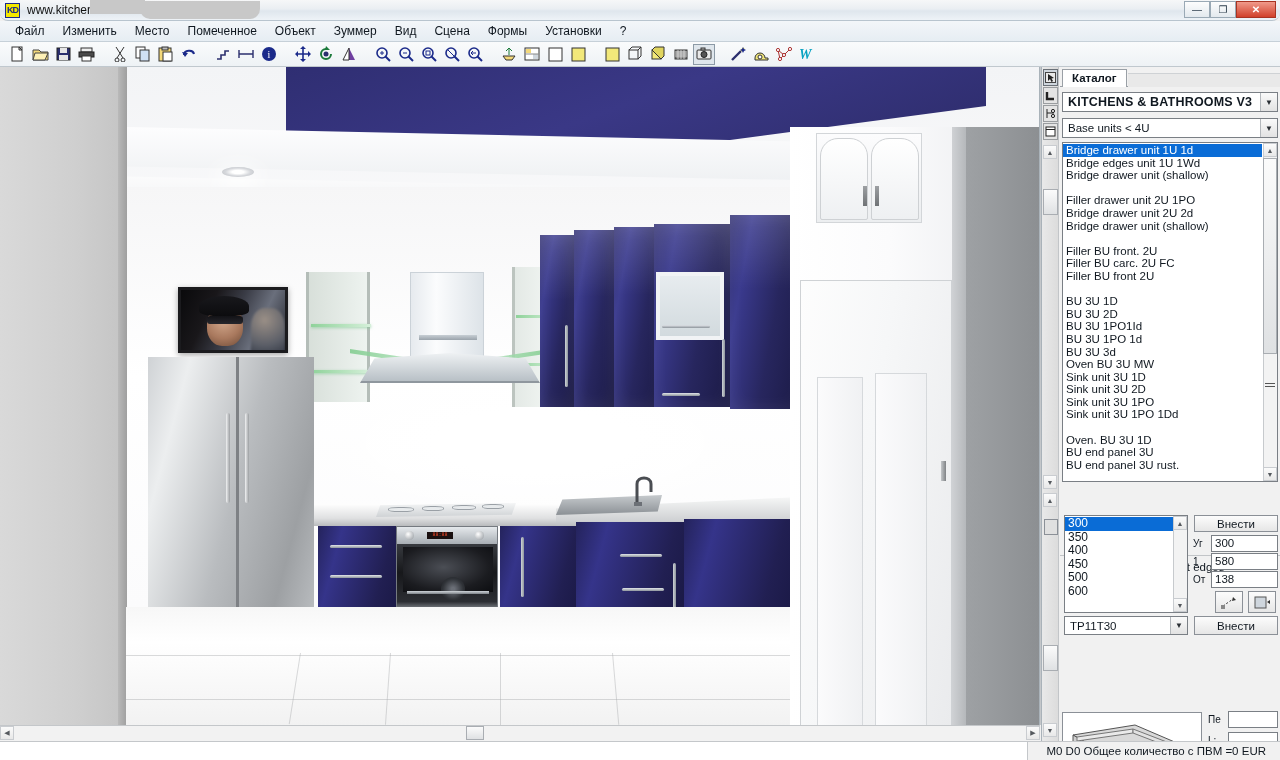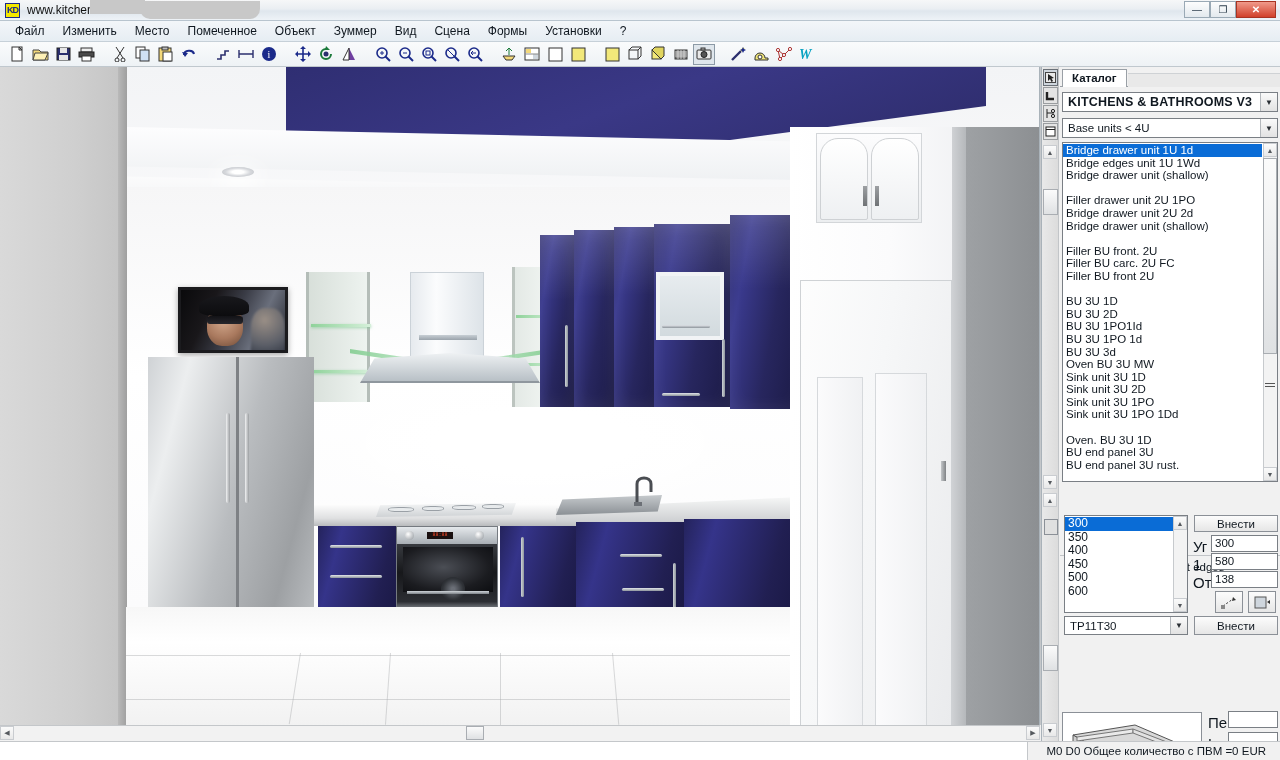--- a/index.html
+++ b/index.html
@@ -9,21 +9,21 @@
     font-family: "Liberation Sans", sans-serif;
     background: #f0f0f0;
   }
   #app { position: relative; width: 1280px; height: 760px; }
 
   
   .titlebar {
     position: absolute; left: 0; top: 0; width: 1280px; height: 21px;
     background: linear-gradient(to bottom, #f6f7f8 0%, #eaeef2 45%, #dfe6ed 55%, #eef3f7 100%);
     border-bottom: 1px solid #b8c4ce;
-    display: flex; align-items: center;
+    display: flex; align-items: center; border-radius: 8px;
   }
   .kd-logo {
     width: 15px; height: 15px; margin-left: 5px;
     background: #f4e800; border: 1px solid #1b2a8a;
     color: #1b2a8a; font-size: 9px; font-weight: bold;
     display: flex; align-items: center; justify-content: center;
     font-family: "Liberation Sans", sans-serif; letter-spacing: -1px;
   }
   .title-text {
     margin-left: 7px; font-size: 12px; color: #111;
@@ -391,21 +391,21 @@
 
   .btn {
     position:absolute; background: linear-gradient(to bottom,#fcfcfc,#e6e6e6);
     border:1px solid #8b9097; font-size:11.5px; color:#101820;
     display:flex; align-items:center; justify-content:center;
   }
   .field {
     position:absolute; background:#ffffff; border:1px solid #7a7f85;
     font-size:11.5px; color:#101820; padding-left:3px; line-height:15px;
   }
-  .flabel { position:absolute; font-size:15px; color:#101820; }
+  .flabel { position:absolute; font-size:10px; color:#101820; }
 
   .preview {
     position:absolute; left:20px; top:645px; width:140px; height:84px;
     background:#ffffff; border:1px solid #8b9097; overflow:hidden;
   }
   .chk { position:absolute; width:11px; height:11px; background:#e9e9e9; border:1px solid #8b9097; }
 
   
   .statusbar {
     position:absolute; left:0; top:741px; width:1280px; height:19px;

